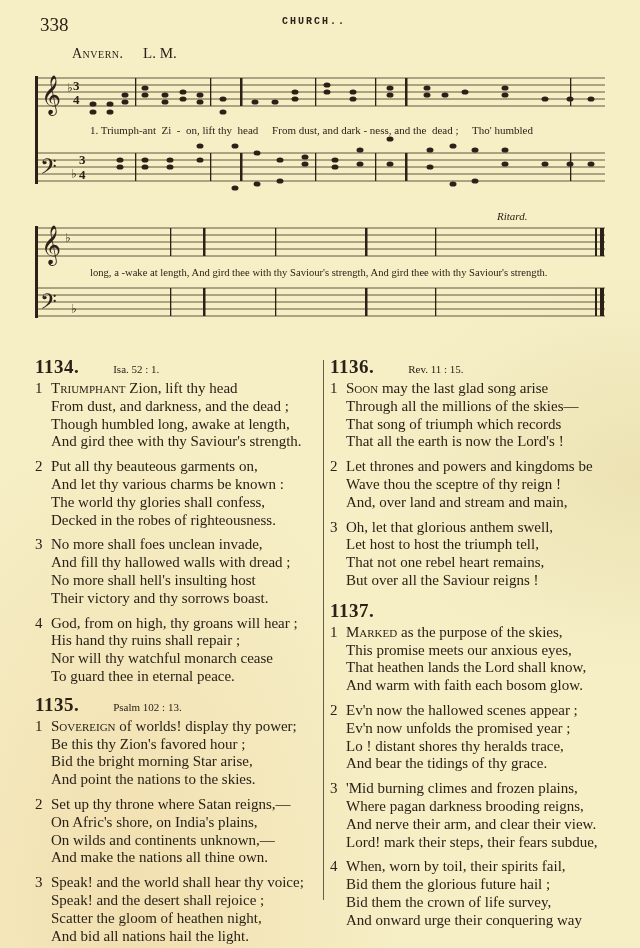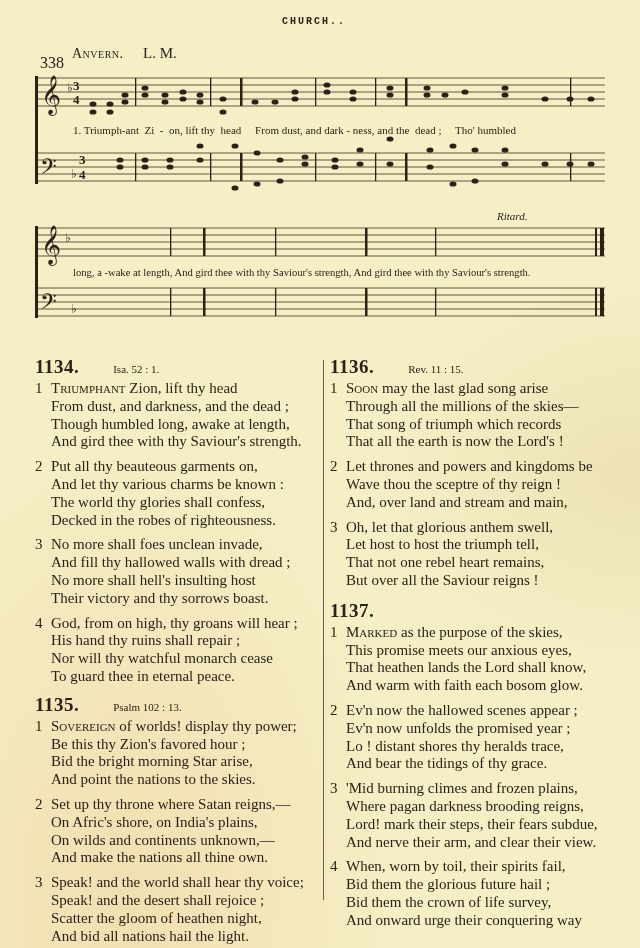--- a/index.html
+++ b/index.html
@@ -5,29 +5,29 @@
   html, body { margin:0; padding:0; }
   body {
     width:640px; height:948px; overflow:hidden;
     background:#f6efc6;
     background-image: radial-gradient(ellipse at 20% 95%, #f1dfb0 0%, rgba(241,223,176,0) 40%),
                       radial-gradient(ellipse at 100% 50%, #ece2b4 0%, rgba(236,226,180,0) 30%);
     font-family: "Liberation Serif", "DejaVu Serif", serif;
     color:#2a2218;
     position:relative;
   }
-  .page-number { position:absolute; left:40px; top:14px; font-size:16px;margin-top:40px; }
+  .page-number { position:absolute; left:40px; top:14px; font-size:19px; }
   .running-head { position:absolute; left:282px; top:16px; font-size:10px; letter-spacing:2px; font-family:"Liberation Mono","DejaVu Sans Mono",monospace; font-weight:bold; }
   .tune-title { position:absolute; left:72px; top:45px; font-size:14px; }
   .tune-title .name { font-variant:small-caps; letter-spacing:0.5px; }
   .tune-title .meter { margin-left:16px; font-size:15px; }
 
   .music-system { position:absolute; left:35px; }
   .music-system svg { display:block; }
-  .lyric-line { position:absolute; font-size:11px; white-space:nowrap; color:#2a2218; }
+  .lyric-line { position:absolute; font-size:11px; white-space:nowrap; color:#2a2218;margin-left:17px; }
 
   .column { position:absolute; top:356px; }
   .col-left { left:35px; width:290px; }
   .col-right { left:330px; width:290px; }
   .divider { position:absolute; left:323px; top:360px; width:1px; height:540px; background:#6b5d45; }
 
   .hymn-head { display:flex; align-items:baseline; margin-bottom:2px; }
   .hymn-num { font-size:19px; font-weight:bold; letter-spacing:0.5px; }
   .hymn-ref { font-size:11px; margin-left:34px; }
   .stanza { margin:0 0 7px 0; font-size:15px; line-height:17.8px; }
@@ -295,22 +295,22 @@
     </div>
     <div class="stanza">
       <span class="line first"><span class="snum">2</span><span>Ev'n now the hallowed scenes appear ;</span></span>
       <span class="line">Ev'n now unfolds the promised year ;</span>
       <span class="line">Lo ! distant shores thy heralds trace,</span>
       <span class="line">And bear the tidings of thy grace.</span>
     </div>
     <div class="stanza">
       <span class="line first"><span class="snum">3</span><span>'Mid burning climes and frozen plains,</span></span>
       <span class="line">Where pagan darkness brooding reigns,</span>
+      <span class="line">And nerve their arm, and clear their view.</span>
       <span class="line">Lord! mark their steps, their fears subdue,</span>
-      <span class="line">And nerve their arm, and clear their view.</span>
     </div>
     <div class="stanza">
       <span class="line first"><span class="snum">4</span><span>When, worn by toil, their spirits fail,</span></span>
       <span class="line">Bid them the glorious future hail ;</span>
       <span class="line">Bid them the crown of life survey,</span>
       <span class="line">And onward urge their conquering way</span>
     </div>
   </div>
 </div>
 

